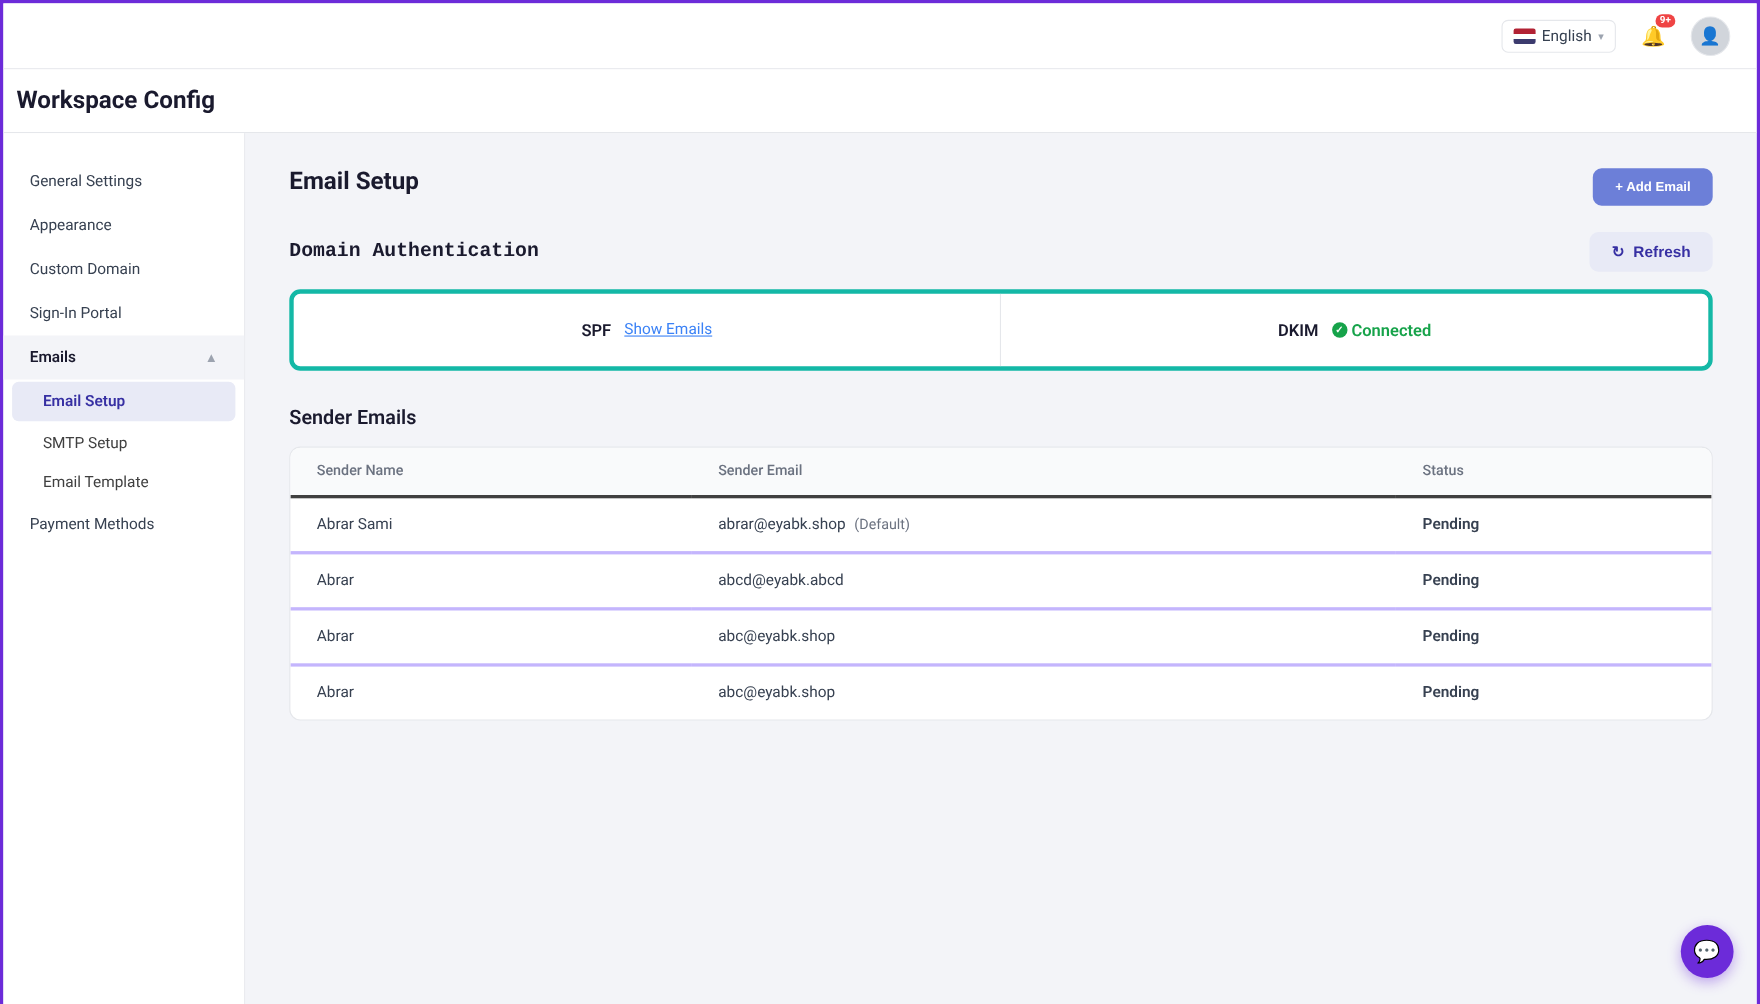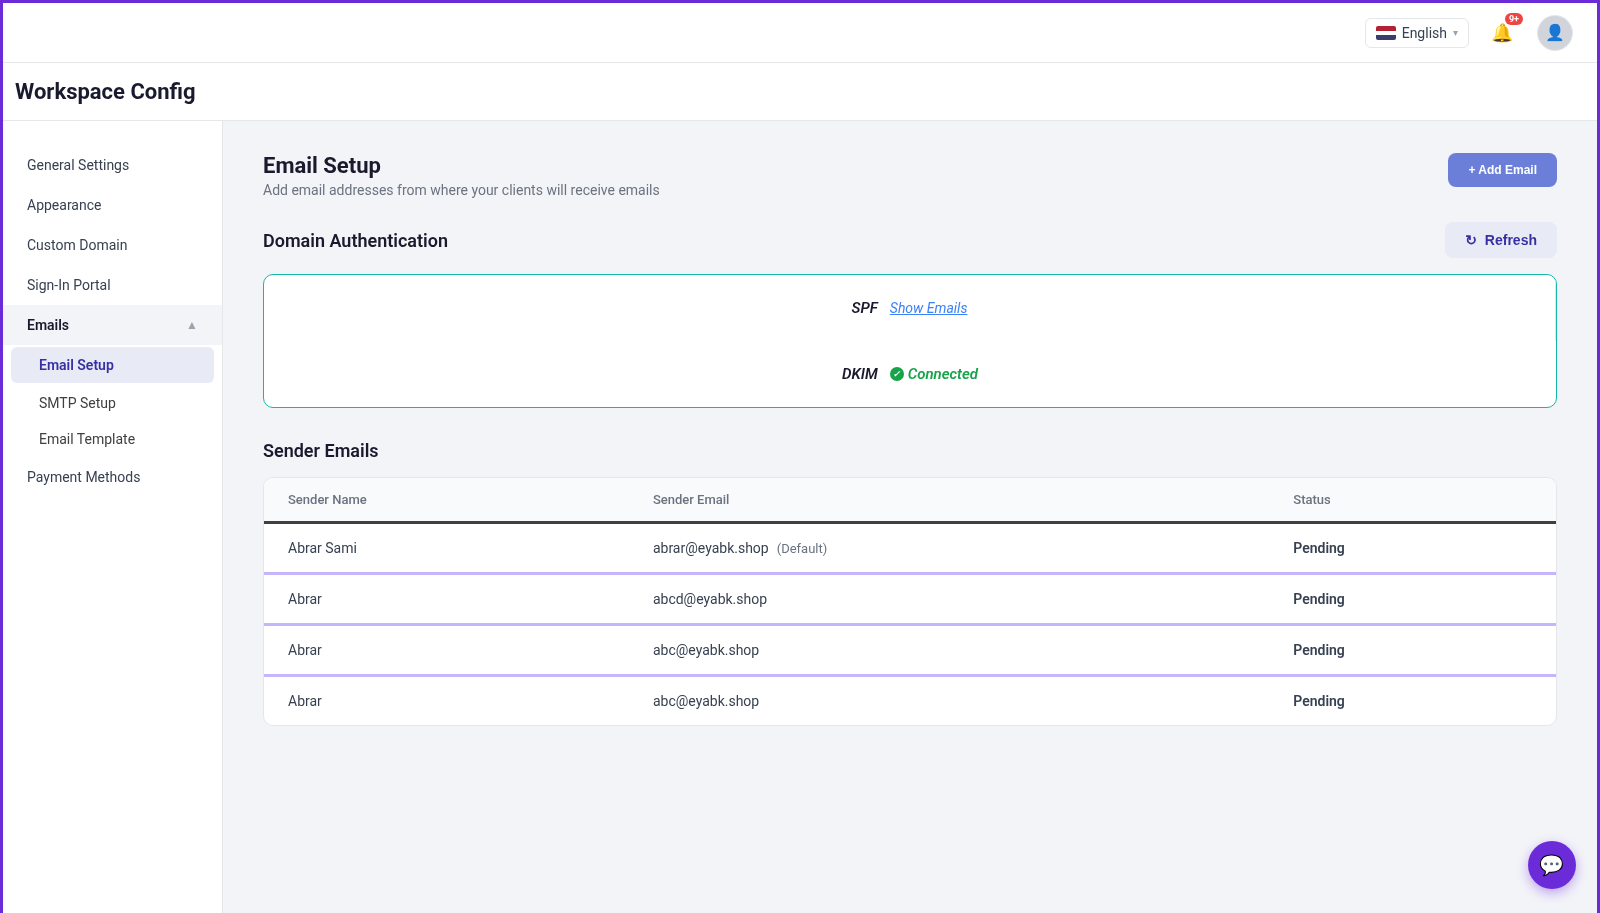--- a/index.html
+++ b/index.html
@@ -193,45 +193,45 @@
     .domain-auth-header {
       display: flex;
       align-items: center;
       justify-content: space-between;
       margin-bottom: 16px;
     }
     .domain-auth-title {
       font-size: 18px;
       font-weight: 600;
       color: #1a1a2e;
+      font-family: Liberation Mono, monospace;
     }
     .refresh-btn {
       background: #e8eaf6;
       color: #3730a3;
       border: none;
       border-radius: 8px;
       padding: 10px 20px;
       font-size: 14px;
       font-weight: 600;
       cursor: pointer;
       display: flex;
       align-items: center;
       gap: 8px;
     }
 
     .domain-cards {
       display: grid;
-      grid-template-columns: 1fr;
+      grid-template-columns: 1fr 1fr;
       gap: 0;
       background: #fff;
       border-radius: 10px;
-      border: 1px solid #14b8a6;
+      border: 4px solid #14b8a6;
       margin-bottom: 32px;
       overflow: hidden;
-      font-style: italic;
     }
     .domain-card {
       padding: 24px 32px;
       display: flex;
       align-items: center;
       justify-content: center;
       gap: 12px;
       font-size: 15px;
       color: #374151;
     }
@@ -393,21 +393,20 @@
     <div class="sidebar-item">
       <span>Payment Methods</span>
     </div>
   </nav>
 
   <main class="content">
 
     <div class="section-header">
       <div>
         <div class="section-title">Email Setup</div>
-        <div class="section-subtitle">Add email addresses from where your clients will receive emails</div>
       </div>
       <button class="add-email-btn">+ Add Email</button>
     </div>
 
     <div class="domain-auth-header">
       <div class="domain-auth-title">Domain Authentication</div>
       <button class="refresh-btn">
         <span>↻</span>
         <span>Refresh</span>
       </button>
@@ -439,21 +438,21 @@
           </tr>
         </thead>
         <tbody id="sender-emails-tbody">
         <tr>
               <td>Abrar Sami</td>
               <td>abrar@eyabk.shop<span class="default-badge">(Default)</span></td>
               <td class="status-pending">Pending</td>
             </tr>
             <tr>
               <td>Abrar</td>
-              <td>abcd@eyabk.shop</td>
+              <td>abcd@eyabk.abcd</td>
               <td class="status-pending">Pending</td>
             </tr>
             <tr>
               <td>Abrar</td>
               <td>abc@eyabk.shop</td>
               <td class="status-pending">Pending</td>
             </tr>
             <tr>
               <td>Abrar</td>
               <td>abc@eyabk.shop</td>

